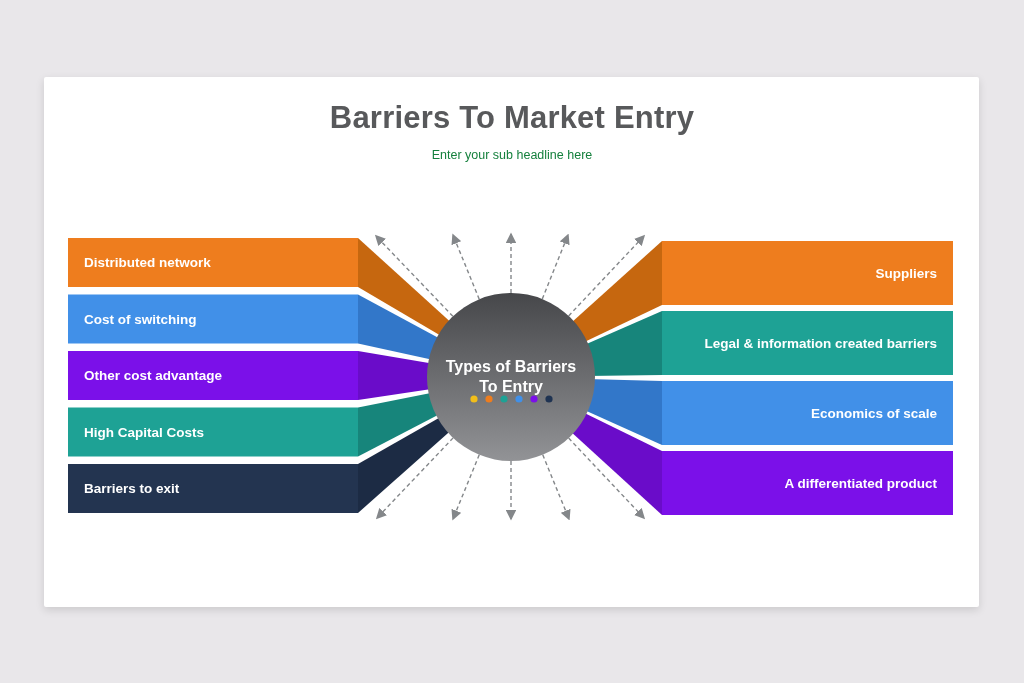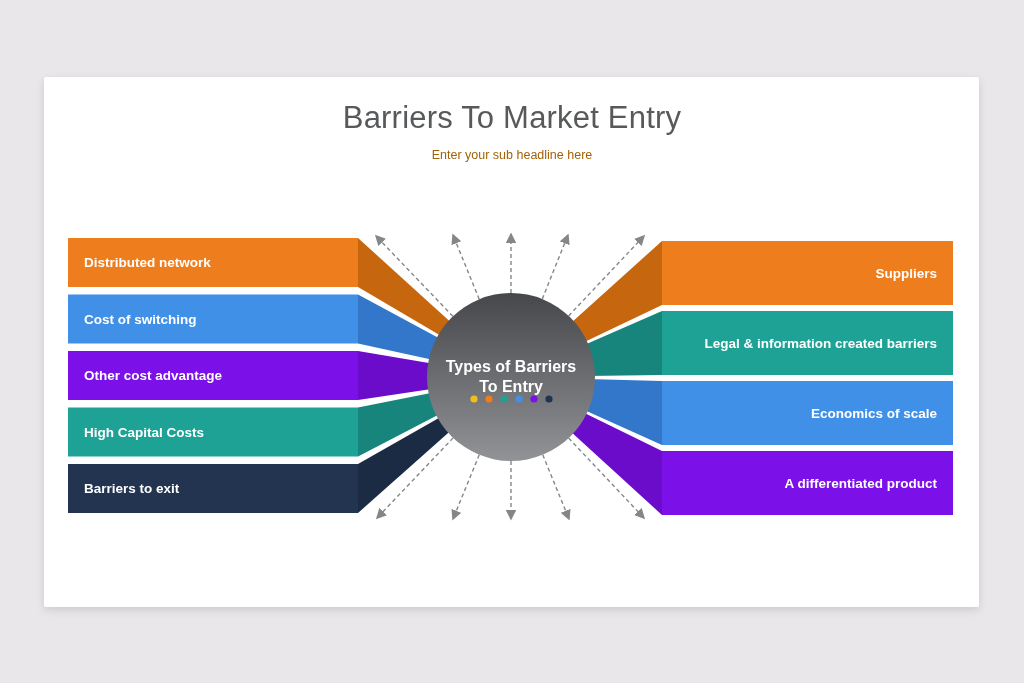--- a/index.html
+++ b/index.html
@@ -16,30 +16,30 @@
     background:#FFFFFF;
     border-radius:2px;
     box-shadow:0 3px 9px rgba(0,0,0,0.13);
   }
   .title{
     position:absolute;
     left:0;right:0;top:100px;
     margin:0;
     text-align:center;
     font-size:31px;
-    font-weight:400;
+    font-weight:700;
     color:#58595B;
     letter-spacing:0.2px;
   }
   .subtitle{
     position:absolute;
     left:0;right:0;top:148px;
     text-align:center;
     font-size:12.5px;
-    color:#a16207;
+    color:#15803d;
   }
   svg.diagram{
     position:absolute;
     left:0;top:0;width:1024px;height:683px;
   }
   .bar-label{
     font-family:"Liberation Sans", sans-serif;
     font-size:13.5px;
     font-weight:bold;
     fill:#FFFFFF;

